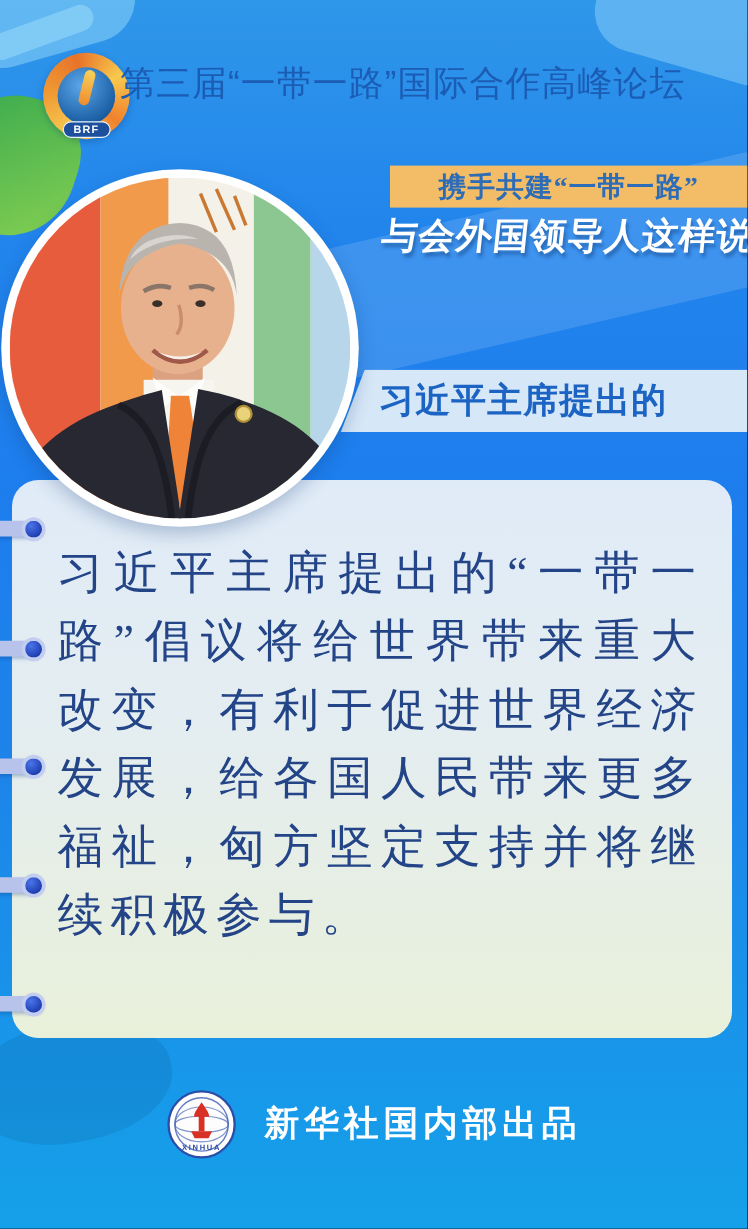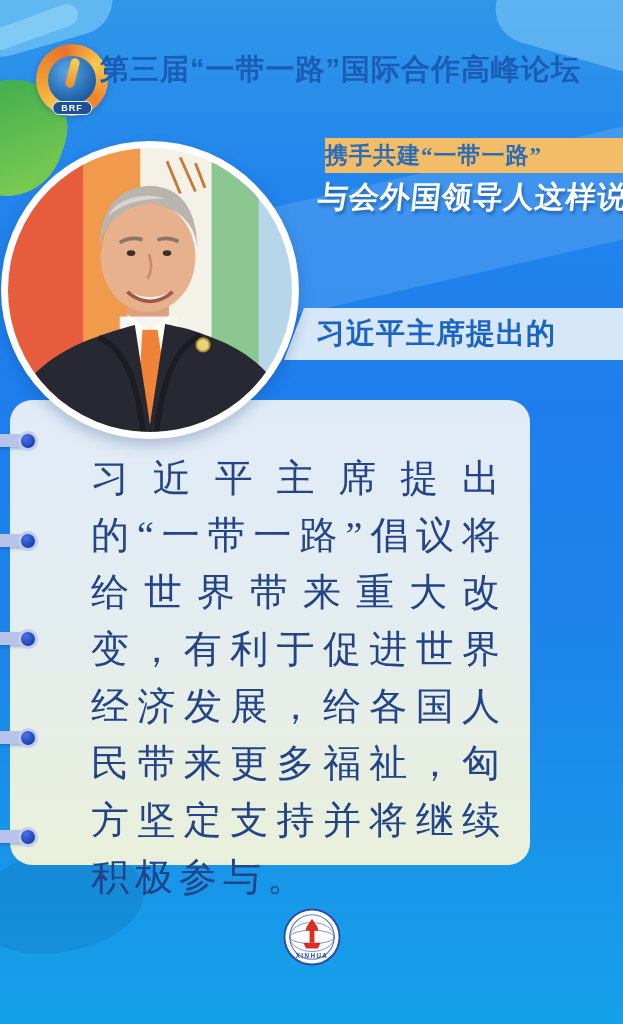--- a/index.html
+++ b/index.html
@@ -22,43 +22,43 @@
     background:conic-gradient(from 130deg,#f0812c,#f8cc52,#f09a34,#e8732a,#f8c94e,#f0812c);
     box-shadow:0 2px 6px rgba(10,50,110,.3);}
   .brf-center{position:absolute;inset:12px;border-radius:50%;
     background:radial-gradient(circle at 40% 32%,#5aa6e8,#15589e 78%);}
   .brf-swirl{position:absolute;left:32px;top:14px;width:9px;height:30px;border-radius:6px;
     background:linear-gradient(180deg,#f8d25a,#ef8c2e);transform:rotate(14deg);}
   .brf-pill{position:absolute;left:50%;bottom:1px;transform:translateX(-50%);
     background:#1c4f9c;border:1px solid #e8f2fc;border-radius:9px;color:#fff;
     font-size:9px;font-weight:bold;letter-spacing:1px;padding:1px 8px;}
   .titles{position:absolute;left:100px;top:50px;width:505px;}
-  .title-cn{font-size:29px;font-weight:bold;color:#1b5cb4;letter-spacing:1px;white-space:nowrap;}
+  .title-cn{font-size:29px;font-weight:normal;color:#1b5cb4;letter-spacing:1px;white-space:nowrap;}
   .title-en{margin-top:6px;font-size:14px;font-weight:bold;color:#1b5cb4;letter-spacing:0.2px;white-space:nowrap;}
 
   
   .tagline-bar{position:absolute;left:325px;top:138px;width:298px;height:35px;background:#f3bd68;
-    display:flex;align-items:center;}
+    display:flex;align-items:center;justify-content:center;}
   .tagline-text{font-family:"Liberation Serif",serif;font-size:23px;font-weight:bold;color:#2d6cb6;letter-spacing:1px;white-space:nowrap;}
   .headline{position:absolute;left:318px;top:177px;width:305px;text-align:center;font-size:30px;
     font-weight:bold;color:#ffffff;letter-spacing:1px;transform:skewX(-6deg);white-space:nowrap;
     text-shadow:2px 3px 3px rgba(10,50,110,.45);}
 
   
   .name-band{position:absolute;left:284px;top:308px;right:0;height:52px;background:#d6e7f7;
     clip-path:polygon(20px 0,100% 0,100% 100%,0 100%);display:flex;align-items:center;z-index:4;}
   .name-band span{padding-left:32px;font-size:29px;font-weight:bold;color:#1c64c4;letter-spacing:1px;white-space:nowrap;}
   .photo{position:absolute;left:1px;top:141px;width:298px;height:298px;border-radius:50%;
     background:#fff;padding:7px;box-sizing:border-box;z-index:5;box-shadow:0 6px 14px rgba(10,50,110,.25);}
   .photo-inner{width:100%;height:100%;border-radius:50%;overflow:hidden;}
   .photo-inner svg{display:block;width:100%;height:100%;}
 
   
-  .quote-card{position:absolute;left:10px;top:400px;width:520px;height:465px;border-radius:22px;
-    background:linear-gradient(180deg,#e0ebf8 0%,#e4edf0 45%,#e9f0da 100%);z-index:3;box-sizing:border-box;padding-left:43px;}
+  .quote-card{position:absolute;left:10px;top:400px;width:600px;height:465px;border-radius:22px;
+    background:linear-gradient(180deg,#e0ebf8 0%,#e4edf0 45%,#e9f0da 100%);z-index:3;box-sizing:border-box;}
   .quote-text{margin:0;padding:50px 24px 0 38px;font-family:"Liberation Serif",serif;font-size:38px;
     line-height:57px;letter-spacing:6px;color:#234487;text-align:justify;}
 
   .ring{position:absolute;left:-6px;width:42px;height:13px;background:#b7c3ea;border-radius:8px;z-index:6;
     box-shadow:0 2px 3px rgba(15,60,140,.3);}
   .ring::after{content:"";position:absolute;right:-2px;top:50%;transform:translateY(-50%);
     width:14px;height:14px;border-radius:50%;border:3px solid #c3cdf0;
     background:radial-gradient(circle at 35% 30%,#4a74e8,#1c3cae 75%);}
   .r1{top:434px;} .r2{top:534px;} .r3{top:632px;} .r4{top:731px;} .r5{top:830px;}
 
@@ -149,15 +149,16 @@
     <svg class="xinhua-logo" viewBox="0 0 60 60">
       <circle cx="30" cy="30" r="28.5" fill="#fdfdfd" stroke="#2b4da8" stroke-width="2"></circle>
       <circle cx="30" cy="30" r="23" fill="none" stroke="#4a66b8" stroke-width="1.2" opacity="0.85"></circle>
       <ellipse cx="30" cy="30" rx="23" ry="15" fill="none" stroke="#4a66b8" stroke-width="1" opacity="0.7"></ellipse>
       <ellipse cx="30" cy="30" rx="23" ry="7" fill="none" stroke="#4a66b8" stroke-width="1" opacity="0.7"></ellipse>
       <path d="M30 11 c3.5 5.5 6.5 8.5 6.5 12.5 h-13 c0 -4 3 -7 6.5 -12.5 Z" fill="#d93025"></path>
       <rect x="27.5" y="21" width="5" height="15" fill="#d93025"></rect>
       <path d="M21 36 L39 36 L36 42 L24 42 Z" fill="#d93025"></path>
       <text x="30" y="52" font-size="6.5" fill="#2b4da8" text-anchor="middle" font-weight="bold" letter-spacing="1.5" font-family="Liberation Sans, sans-serif">XINHUA</text>
     </svg>
+    <div class="credit">新华社国内部出品</div>
   </div>
 
 </div>
 
 </body></html>

